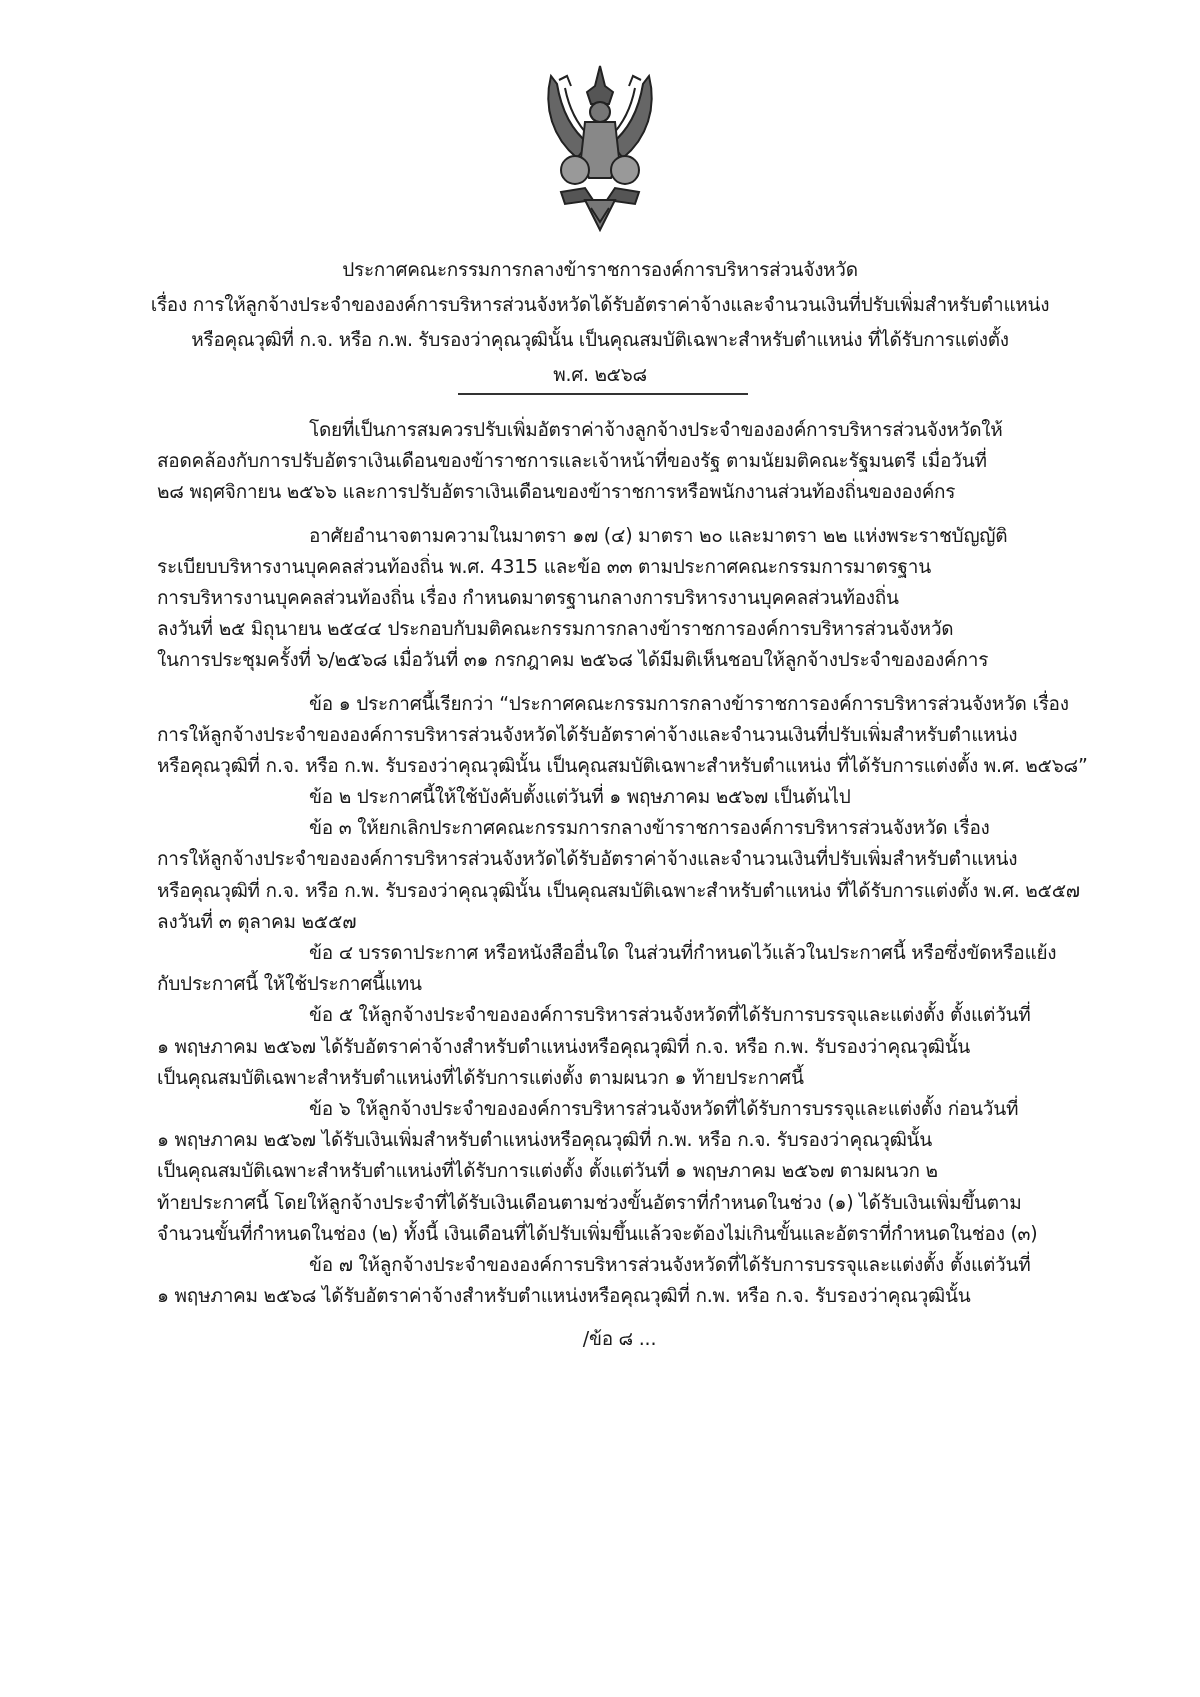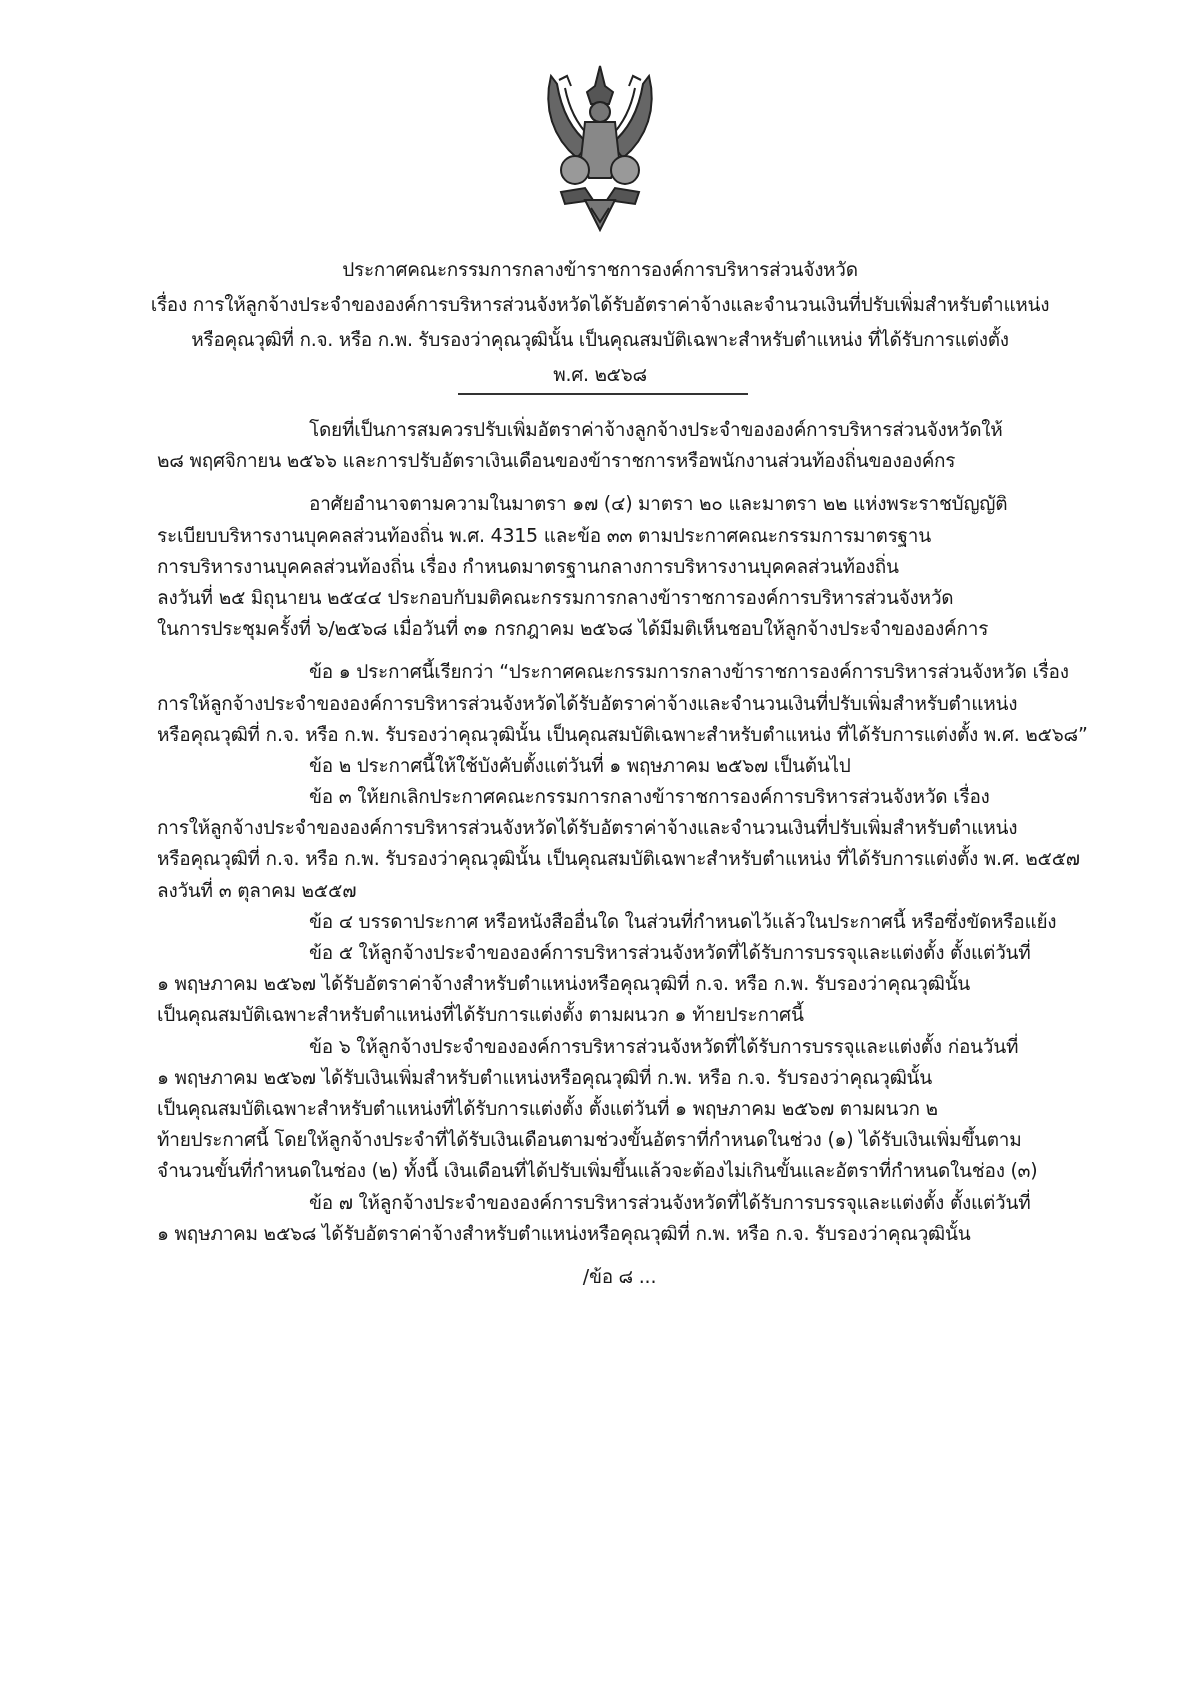--- a/index.html
+++ b/index.html
@@ -52,20 +52,21 @@
     <div class="title-line">เรื่อง การให้ลูกจ้างประจำขององค์การบริหารส่วนจังหวัดได้รับอัตราค่าจ้างและจำนวนเงินที่ปรับเพิ่มสำหรับตำแหน่ง</div>
     <div class="title-line">หรือคุณวุฒิที่ ก.จ. หรือ ก.พ. รับรองว่าคุณวุฒินั้น เป็นคุณสมบัติเฉพาะสำหรับตำแหน่ง ที่ได้รับการแต่งตั้ง</div>
     <div class="title-line">พ.ศ. ๒๕๖๘</div>
   </div>
   <div class="rule"></div>
 
   <div class="body-text">
 
     <div>
       <div class="ln ind">โดยที่เป็นการสมควรปรับเพิ่มอัตราค่าจ้างลูกจ้างประจำขององค์การบริหารส่วนจังหวัดให้</div>
+      <div class="ln">สอดคล้องกับการปรับอัตราเงินเดือนของข้าราชการและเจ้าหน้าที่ของรัฐ ตามนัยมติคณะรัฐมนตรี เมื่อวันที่</div>
       <div class="ln">๒๘ พฤศจิกายน ๒๕๖๖ และการปรับอัตราเงินเดือนของข้าราชการหรือพนักงานส่วนท้องถิ่นขององค์กร</div>
     </div>
     <div class="gap"></div>
 
     <div>
       <div class="ln ind">อาศัยอำนาจตามความในมาตรา ๑๗ (๔) มาตรา ๒๐ และมาตรา ๒๒ แห่งพระราชบัญญัติ</div>
       <div class="ln">ระเบียบบริหารงานบุคคลส่วนท้องถิ่น พ.ศ. 4315 และข้อ ๓๓ ตามประกาศคณะกรรมการมาตรฐาน</div>
       <div class="ln">การบริหารงานบุคคลส่วนท้องถิ่น เรื่อง กำหนดมาตรฐานกลางการบริหารงานบุคคลส่วนท้องถิ่น</div>
       <div class="ln">ลงวันที่ ๒๕ มิถุนายน ๒๕๔๔ ประกอบกับมติคณะกรรมการกลางข้าราชการองค์การบริหารส่วนจังหวัด</div>
       <div class="ln">ในการประชุมครั้งที่ ๖/๒๕๖๘ เมื่อวันที่ ๓๑ กรกฎาคม ๒๕๖๘ ได้มีมติเห็นชอบให้ลูกจ้างประจำขององค์การ</div>
@@ -84,20 +85,21 @@
 
     <div>
       <div class="ln ind">ข้อ ๓ ให้ยกเลิกประกาศคณะกรรมการกลางข้าราชการองค์การบริหารส่วนจังหวัด เรื่อง</div>
       <div class="ln">การให้ลูกจ้างประจำขององค์การบริหารส่วนจังหวัดได้รับอัตราค่าจ้างและจำนวนเงินที่ปรับเพิ่มสำหรับตำแหน่ง</div>
       <div class="ln">หรือคุณวุฒิที่ ก.จ. หรือ ก.พ. รับรองว่าคุณวุฒินั้น เป็นคุณสมบัติเฉพาะสำหรับตำแหน่ง ที่ได้รับการแต่งตั้ง พ.ศ. ๒๕๕๗</div>
       <div class="ln">ลงวันที่ ๓ ตุลาคม ๒๕๕๗</div>
     </div>
 
     <div>
       <div class="ln ind">ข้อ ๔ บรรดาประกาศ หรือหนังสืออื่นใด ในส่วนที่กำหนดไว้แล้วในประกาศนี้ หรือซึ่งขัดหรือแย้ง</div>
+      <div class="ln">กับประกาศนี้ ให้ใช้ประกาศนี้แทน</div>
     </div>
 
     <div>
       <div class="ln ind">ข้อ ๕ ให้ลูกจ้างประจำขององค์การบริหารส่วนจังหวัดที่ได้รับการบรรจุและแต่งตั้ง ตั้งแต่วันที่</div>
       <div class="ln">๑ พฤษภาคม ๒๕๖๗ ได้รับอัตราค่าจ้างสำหรับตำแหน่งหรือคุณวุฒิที่ ก.จ. หรือ ก.พ. รับรองว่าคุณวุฒินั้น</div>
       <div class="ln">เป็นคุณสมบัติเฉพาะสำหรับตำแหน่งที่ได้รับการแต่งตั้ง ตามผนวก ๑ ท้ายประกาศนี้</div>
     </div>
 
     <div>
       <div class="ln ind">ข้อ ๖ ให้ลูกจ้างประจำขององค์การบริหารส่วนจังหวัดที่ได้รับการบรรจุและแต่งตั้ง ก่อนวันที่</div>

